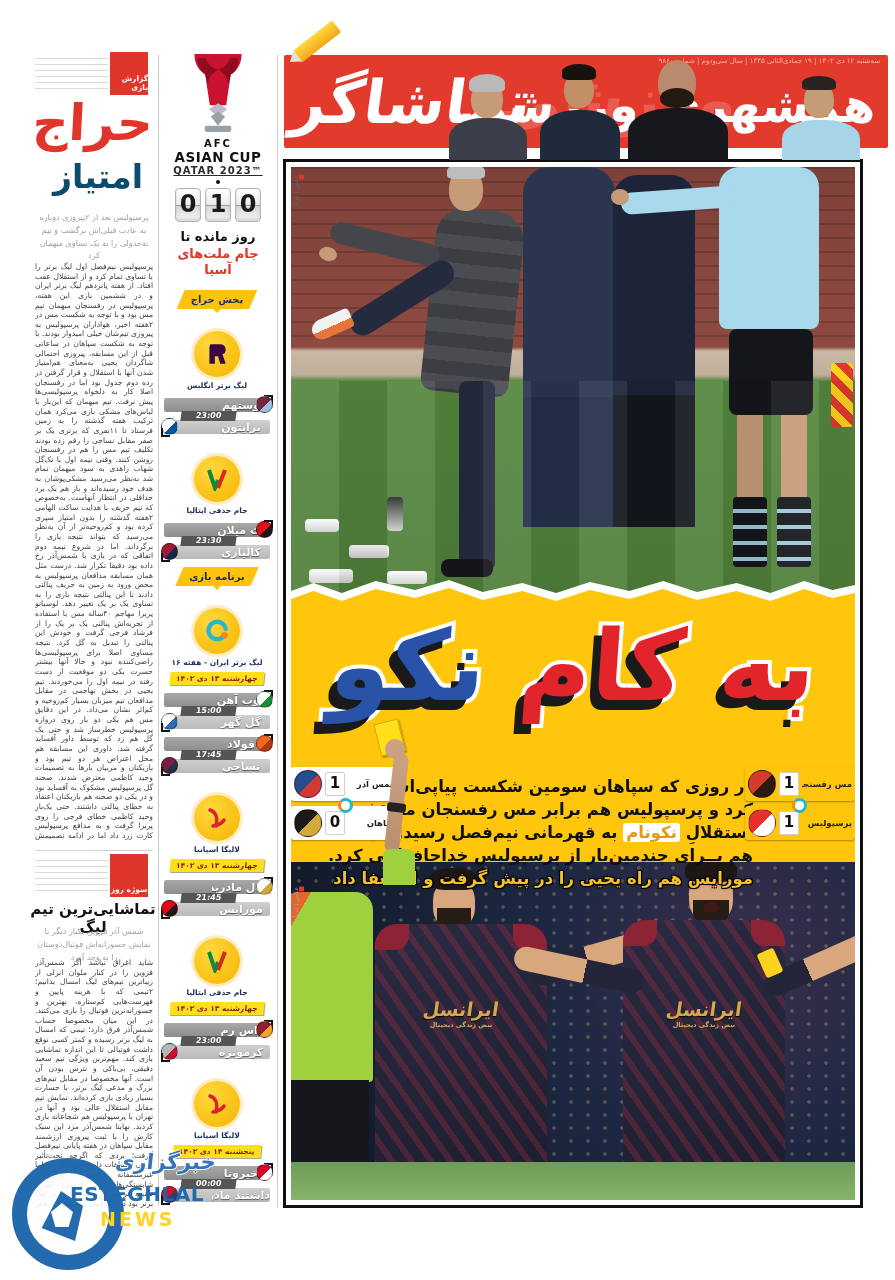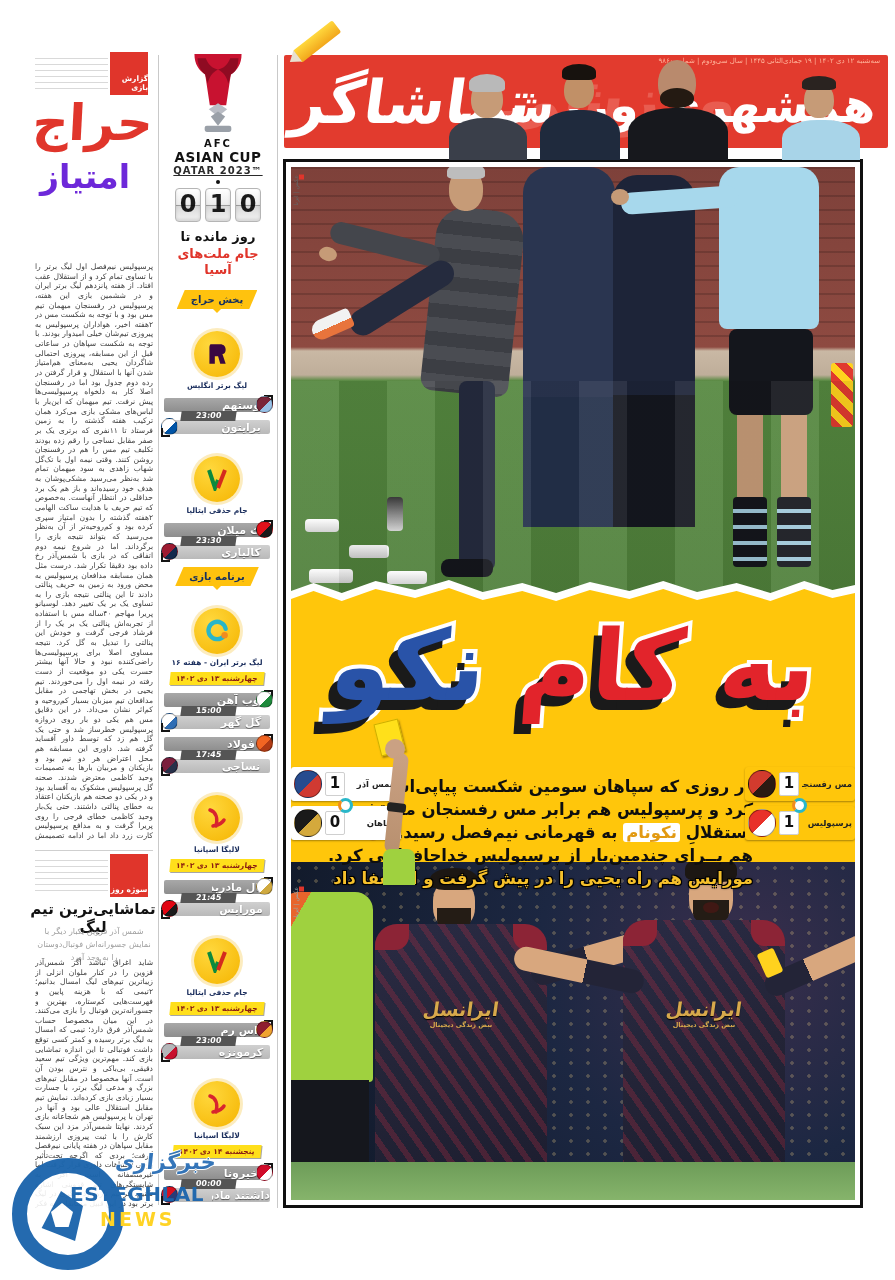--- a/index.html
+++ b/index.html
@@ -9,21 +9,21 @@
 
   
   .vrule{position:absolute;width:1px;background:#c9c9c9;top:55px;height:1150px;}
 
   
   .deco-lines{position:absolute;background:repeating-linear-gradient(#d9d9d9 0 1px,transparent 1px 6px);}
   .kicker-tab{position:absolute;width:38px;height:43px;background:#e0352b;color:#fff;font-size:7.5px;
               font-weight:bold;display:flex;align-items:flex-end;justify-content:center;padding-bottom:3px;box-sizing:border-box;}
   .art-title-red{position:absolute;left:33px;width:120px;text-align:center;color:#e0352b;font-weight:900;
                  font-size:50px;line-height:1;transform:skewX(-3deg);}
-  .art-title-black{position:absolute;left:40px;width:120px;text-align:left;color:#6d28d9;font-weight:900;font-size:33px;line-height:1;}
+  .art-title-black{position:absolute;left:23px;width:120px;text-align:right;color:#0c4a6e;font-weight:900;font-size:33px;line-height:1;}
   .art-lead{position:absolute;left:35px;width:118px;color:#9e9e9e;font-size:8px;line-height:1.6;text-align:center;}
   .art-body{position:absolute;left:35px;width:118px;color:#3d3d3d;font-size:7.6px;line-height:1.27;
             text-align:justify;overflow:hidden;}
   .col-div{position:absolute;left:35px;width:118px;height:1px;background:#cfcfcf;}
   .art2-title{position:absolute;left:30px;width:126px;text-align:center;color:#111;font-weight:900;font-size:15px;}
 
   
   #wm{position:absolute;left:4px;top:1148px;width:220px;height:132px;z-index:40;opacity:.97;}
   #wm-ball{position:absolute;left:8px;top:10px;width:112px;height:112px;border-radius:50%;
            border:15px solid #1d66ad;background:rgba(255,255,255,.92);box-sizing:border-box;}
@@ -179,20 +179,21 @@
 
   <div class="vrule" style="left:158px;"></div>
   <div class="vrule" style="left:277px;height:1153px;"></div>
 
   <div class="deco-lines" style="left:35px;top:58px;width:73px;height:35px;"></div>
   <div class="kicker-tab" style="left:110px;top:52px;">
     <span dir="rtl">گزارش بازی</span>
   </div>
   <div class="art-title-red" style="top:98px;" dir="rtl">حراج</div>
   <div class="art-title-black" style="top:160px;" dir="rtl">امتیاز</div>
+  <div class="art-lead" style="top:212px;" dir="rtl">پرسپولیس بعد از ۲پیروزی دوباره به عادت قبلی‌اش برگشت و تیم ته‌جدولی را به یک تساوی میهمان کرد</div>
   <div class="art-body" style="top:262px;height:578px;" dir="rtl">پرسپولیس نیم‌فصل اول لیگ برتر را با تساوی تمام کرد و از استقلال عقب افتاد. از هفته پانزدهم لیگ برتر ایران و در ششمین بازی این هفته، پرسپولیس در رفسنجان میهمان تیم مس بود و با توجه به شکست مس در ۲هفته اخیر، هواداران پرسپولیس به پیروزی تیم‌شان خیلی امیدوار بودند. با توجه به شکست سپاهان در ساعاتی قبل از این مسابقه، پیروزی احتمالی شاگردان یحیی به‌معنای هم‌امتیاز شدن آنها با استقلال و قرار گرفتن در رده دوم جدول بود اما در رفسنجان اصلا کار به دلخواه پرسپولیسی‌ها پیش نرفت. تیم میهمان که این‌بار با لباس‌های مشکی بازی می‌کرد همان ترکیب هفته گذشته را به زمین فرستاد تا ۱۱نفری که برتری یک بر صفر مقابل نساجی را رقم زده بودند تکلیف تیم مس را هم در رفسنجان روشن کنند. وقتی نیمه اول با تک‌گل شهاب زاهدی به سود میهمان تمام شد به‌نظر می‌رسید مشکی‌پوشان به هدف خود رسیده‌اند و باز هم یک برد حداقلی در انتظار آنهاست. به‌خصوص که تیم حریف با هدایت ساکت الهامی ۲هفته گذشته را بدون امتیاز سپری کرده بود و کم‌روحیه‌تر از آن به‌نظر می‌رسید که بتواند نتیجه بازی را برگرداند. اما در شروع نیمه دوم اتفاقی که در بازی با شمس‌آذر رخ داده بود دقیقا تکرار شد. درست مثل همان مسابقه مدافعان پرسپولیس به محض ورود به زمین به حریف پنالتی دادند تا این پنالتی نتیجه بازی را به تساوی یک بر یک تغییر دهد. لوسیانو پریرا مهاجم ۴۰ساله مس با استفاده از تجربه‌اش پنالتی یک بر یک را از فرشاد فرجی گرفت و خودش این پنالتی را تبدیل به گل کرد. نتیجه مساوی اصلا برای پرسپولیسی‌ها راضی‌کننده نبود و حالا آنها بیشتر حسرت یکی دو موقعیت از دست رفته در نیمه اول را می‌خوردند. تیم یحیی در بخش تهاجمی در مقابل مدافعان تیم میزبان بسیار کم‌روحیه و کم‌اثر نشان می‌داد. در این دقایق مس هم یکی دو بار روی دروازه پرسپولیس خطرساز شد و حتی یک گل هم زد که توسط داور آفساید گرفته شد. داوری این مسابقه هم محل اعتراض هر دو تیم بود و بازیکنان و مربیان بارها به تصمیمات وحید کاظمی معترض شدند. صحنه گل پرسپولیس مشکوک به آفساید بود و در یکی دو صحنه هم بازیکنان اعتقاد به خطای پنالتی داشتند. حتی یک‌بار وحید کاظمی خطای فرجی را روی پریرا گرفت و به مدافع پرسپولیس کارت زرد داد اما در ادامه تصمیمش را عوض کرد و اخطار و خطا را پس گرفت! این بازی در نهایت یک بر یک تمام شد، پرسپولیس در رتبه سوم ماند و مس بعد از ۲هفته امتیاز گرفت. یک خبر تکراری دیگر هم اینکه یحیی در پایان بازی با مس از سمتش استعفا داد و از پرسپولیس خداحافظی کرد؛ اتفاقی که دیگر برای هواداران تازگی ندارد!</div>
   <div class="col-div" style="top:850px;"></div>
 
   <div class="deco-lines" style="left:35px;top:860px;width:73px;height:33px;"></div>
   <div class="kicker-tab" style="left:110px;top:854px;">
     <span dir="rtl">سوژه روز</span>
   </div>
   <div class="art2-title" style="top:900px;" dir="rtl">تماشایی‌ترین تیم لیگ</div>
   <div class="art-lead" style="top:926px;" dir="rtl">شمس آذر قزوین یکبار دیگر با نمایش جسورانه‌اش فوتبال‌دوستان را به وجد آورد</div>
   <div class="art-body" style="top:958px;height:250px;" dir="rtl">شاید اغراق نباشد اگر شمس‌آذر قزوین را در کنار ملوان انزلی از زیباترین تیم‌های لیگ امسال بدانیم؛ ۲تیمی که با هزینه پایین و فهرست‌هایی کم‌ستاره، بهترین و جسورانه‌ترین فوتبال را بازی می‌کنند. در این میان مخصوصا حساب شمس‌آذر فرق دارد؛ تیمی که امسال به لیگ برتر رسیده و کمتر کسی توقع داشت فوتبالی تا این اندازه تماشایی بازی کند. مهم‌ترین ویژگی تیم سعید دقیقی، بی‌باکی و نترس بودن آن است. آنها مخصوصا در مقابل تیم‌های بزرگ و مدعی لیگ برتر، با جسارت بسیار زیادی بازی کرده‌اند. نمایش تیم مقابل استقلال عالی بود و آنها در تهران با پرسپولیس هم شجاعانه بازی کردند. نهایتا شمس‌آذر مزد این سبک کارش را با ثبت پیروزی ارزشمند مقابل سپاهان در هفته پایانی نیم‌فصل گرفت؛ بردی که اگرچه تحت‌تأثیر برخی اشتباهات داوری قرار گرفت اما غیرمنصفانه است اگر به شایستگی‌های تیم قزوینی اشاره نکنیم. هر تیم تازه‌وارد دیگری در لیگ برتر بود در این قبیل مسابقات به فکر دفاع و ضدحمله و بلکه حتی وقت‌کشی می‌بود اما شمس‌آذر به فوتبال هجومی و جسورانه خودش ادامه داد و مزد آن را هم گرفت.</div>

